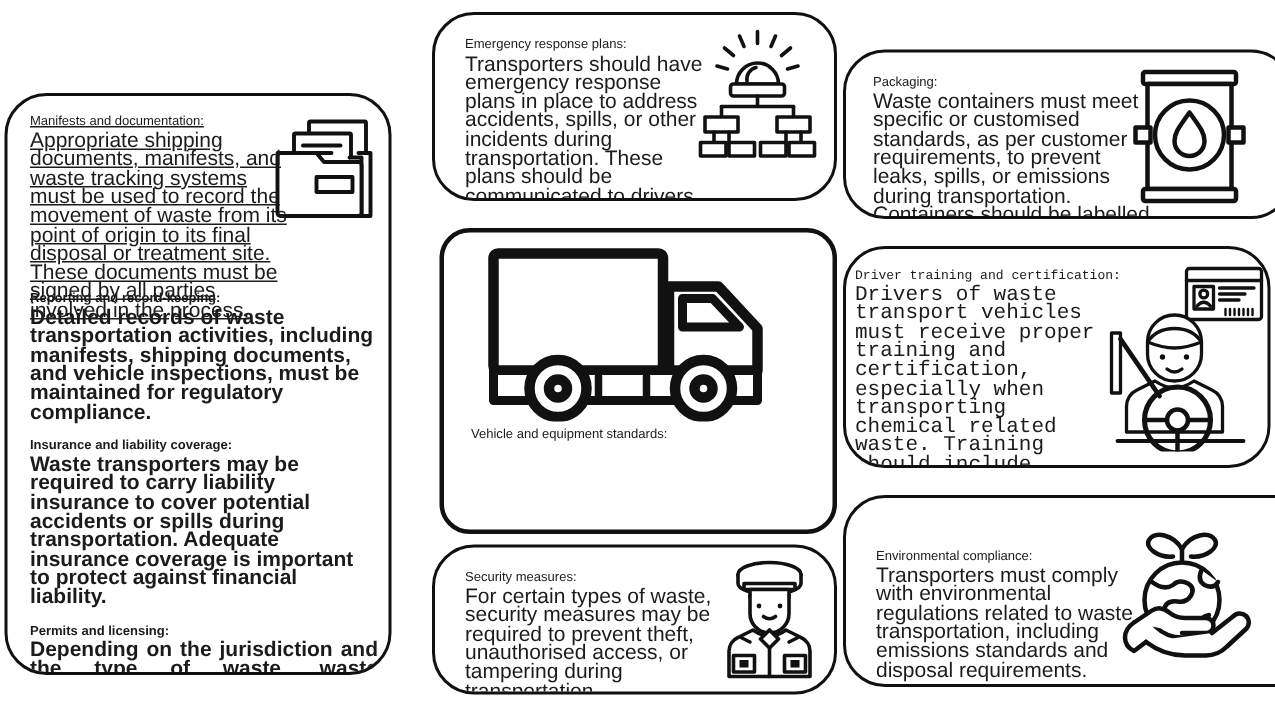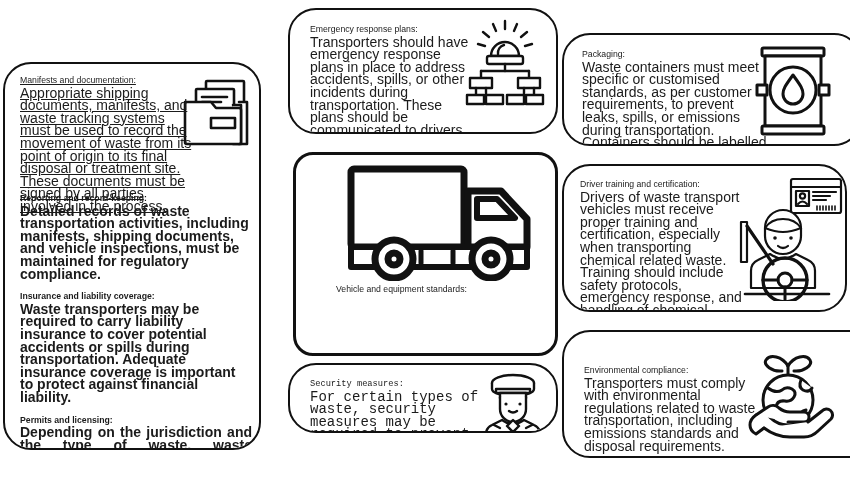--- a/index.html
+++ b/index.html
@@ -50,34 +50,34 @@
     color:#1b1b1b;
   }
   .just .body{text-align:justify;}
 
   .icon{position:absolute;}
   .icon svg{display:block;width:100%;height:100%;}
 
   
   #card-manifests{left:3px;  top:62px;  width:258px; height:388px;}
   #card-emergency{left:288px;top:8px;   width:270px; height:126px;}
-  #card-vehicle  {left:293px;top:152px; width:265px; height:204px;padding-left:22px;}
-  #card-security {left:288px;top:363px; width:270px; height:70px;font-family:Liberation Mono, monospace;}
+  #card-vehicle  {left:293px;top:152px; width:265px; height:204px;}
+  #card-security {left:288px;top:363px; width:270px; height:100px;}
   #card-packaging{left:562px;top:33px;  width:300px; height:113px;}
   #card-driver   {left:562px;top:164px; width:285px; height:148px;}
   #card-environ  {left:562px;top:330px; width:315px; height:128px;}
 
   
   #manifests-text{left:15px;top:10px;width:175px;text-decoration:underline;}
   #manifests-text2{left:15px;top:128px;width:232px;font-weight:bold;}
   #emergency-text{left:20px;top:13px;width:160px;}
   #vehicle-text{left:18px;top:128px;width:235px;}
   #security-text{left:20px;top:13px;width:185px;}
   #packaging-text{left:18px;top:13px;width:190px;}
-  #driver-text{left:16px;top:12px;width:165px;}
+  #driver-text{left:6px;top:12px;width:165px;font-family:Liberation Mono, monospace;}
   #environ-text{left:20px;top:32px;width:175px;}
 
   
   #icon-folder   {left:176px;top:14px; width:76px; height:72px;}
   #icon-siren    {left:175px;top:8px;  width:80px; height:90px;}
   #icon-truck    {left:28px; top:8px;  width:215px;height:118px;}
   #icon-guard    {left:190px;top:8px;  width:66px; height:80px;}
   #icon-barrel   {left:190px;top:10px; width:78px; height:92px;}
   #icon-driver   {left:165px;top:10px; width:115px;height:125px;}
   #icon-globe    {left:178px;top:20px; width:92px; height:88px;}

